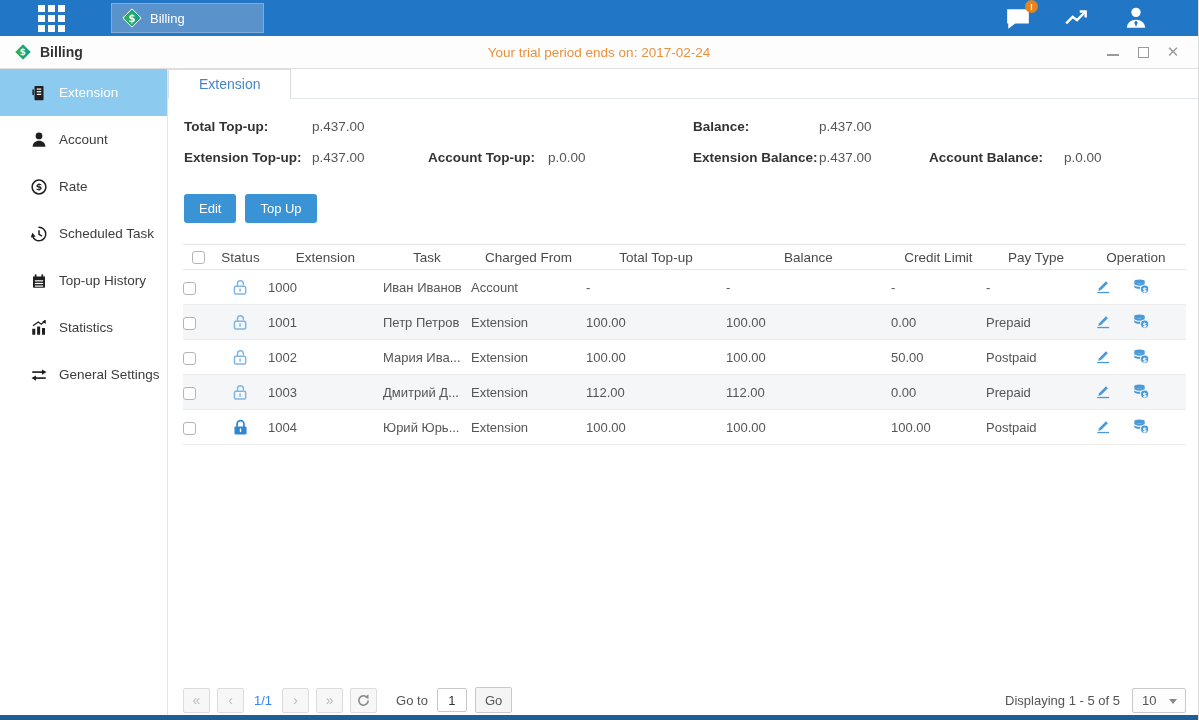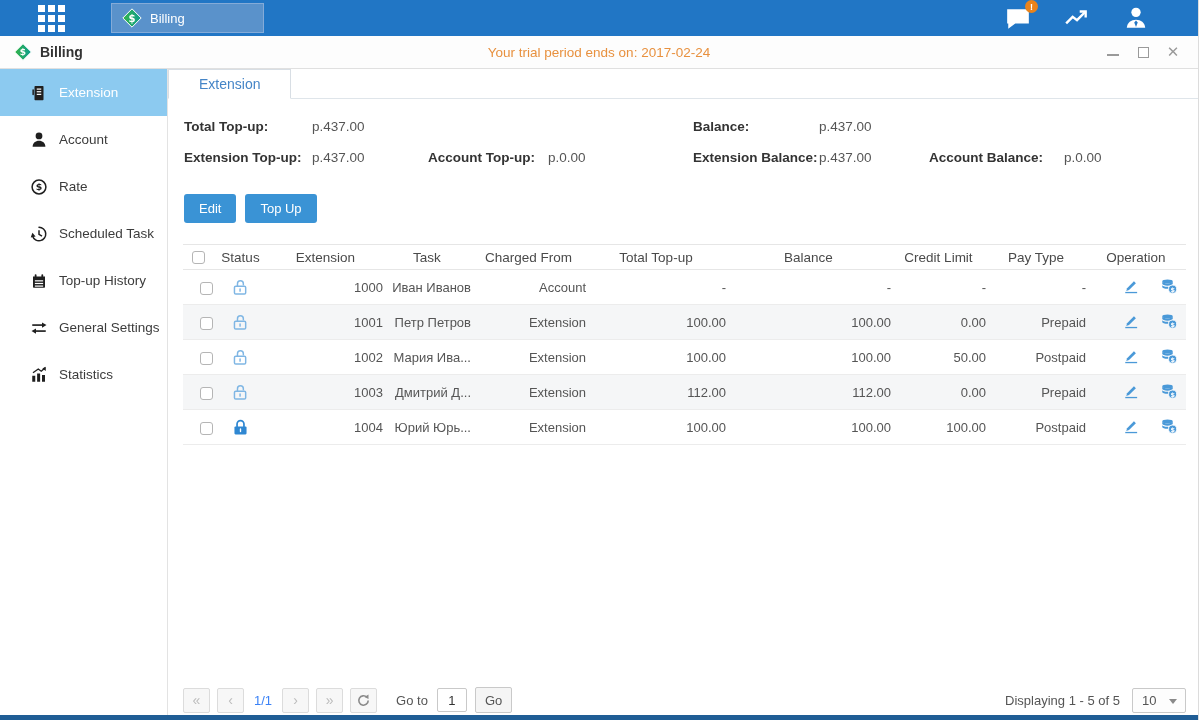--- a/index.html
+++ b/index.html
@@ -67,21 +67,21 @@
   .val { color:#555; }
 
   .actions { margin:21px 0 0 16px; display:flex; gap:9px; }
   .btn-primary { background:#3a93d5; color:#fff; border:none; font-size:13px;
     padding:7px 15px; border-radius:3px; cursor:pointer; font-family:inherit; }
 
   
   table.ext-table { border-collapse:collapse; table-layout:fixed; width:1003px; margin:21px 12px 0 15px; }
   .ext-table th { font-weight:normal; font-size:13.5px; color:#4a4a4a; text-align:center;
     height:25px; border-top:1px solid #e6e6e6; border-bottom:1px solid #e6e6e6; }
-  .ext-table td { font-size:13px; color:#555; text-align:right; height:35px;
+  .ext-table td { font-size:13px; color:#555; text-align:left; height:35px;
     border-bottom:1px solid #ececec; overflow:hidden; white-space:nowrap; }
   .ext-table tbody tr:nth-child(even) { background:#f5f6f7; }
   .cbx { display:inline-block; width:13px; height:13px; border:1px solid #b5b5b5;
     border-radius:3px; background:#fff; cursor:pointer; vertical-align:middle; }
   .status-icon svg { width:19px; height:19px; margin:0 auto; }
   .op-cell .op-icon { display:inline-block; margin:0 8px; cursor:pointer; }
   .op-icon svg { width:18px; height:18px; }
 
   
   .pagebar { position:absolute; left:15px; right:12px; bottom:7px; display:flex; align-items:center; }
@@ -242,40 +242,40 @@
             <rect x="6.5" y="14.5" width="11" height="1.6" fill="#fff"></rect>
             <rect x="6.5" y="18" width="11" height="1.6" fill="#fff"></rect>
           </svg>
         </span>
     <span class="side-label">Top-up History</span>
   </div>
 
   <div class="side-item">
     <span class="side-icon">
           <svg viewBox="0 0 24 24">
-            <rect x="3" y="7" width="14" height="2.2" fill="currentColor"></rect>
-            <polygon points="22,8.1 16,4.6 16,11.6" fill="currentColor"></polygon>
-            <rect x="7" y="15" width="14" height="2.2" fill="currentColor"></rect>
-            <polygon points="2,16.1 8,12.6 8,19.6" fill="currentColor"></polygon>
-          </svg>
-        </span>
-    <span class="side-label">General Settings</span>
-  </div>
-
-  <div class="side-item">
-    <span class="side-icon">
-          <svg viewBox="0 0 24 24">
             <rect x="3" y="13" width="4" height="8" fill="currentColor"></rect>
             <rect x="9.5" y="10" width="4" height="11" fill="currentColor"></rect>
             <rect x="16" y="12" width="4" height="9" fill="currentColor"></rect>
             <path d="M4 9l7-5 4 3 5-4.5" fill="none" stroke="currentColor" stroke-width="1.8"></path>
             <polygon points="21,1 21,6.5 16.5,3.2" fill="currentColor"></polygon>
           </svg>
         </span>
     <span class="side-label">Statistics</span>
+  </div>
+
+  <div class="side-item">
+    <span class="side-icon">
+          <svg viewBox="0 0 24 24">
+            <rect x="3" y="7" width="14" height="2.2" fill="currentColor"></rect>
+            <polygon points="22,8.1 16,4.6 16,11.6" fill="currentColor"></polygon>
+            <rect x="7" y="15" width="14" height="2.2" fill="currentColor"></rect>
+            <polygon points="2,16.1 8,12.6 8,19.6" fill="currentColor"></polygon>
+          </svg>
+        </span>
+    <span class="side-label">General Settings</span>
   </div>
 </div>
 
   <div class="content">
     <div class="tabstrip">
       <div class="tab">Extension</div>
     </div>
 
     <div class="summary">
       <div class="sum-row">

